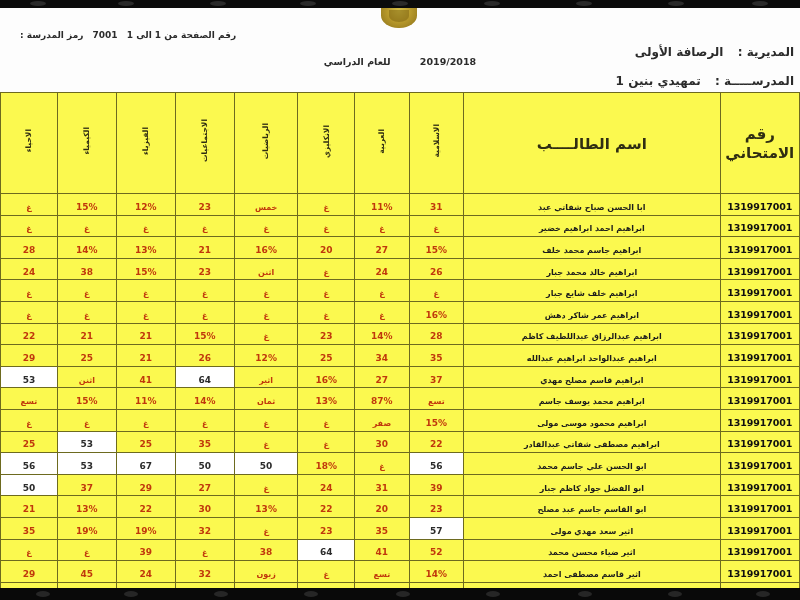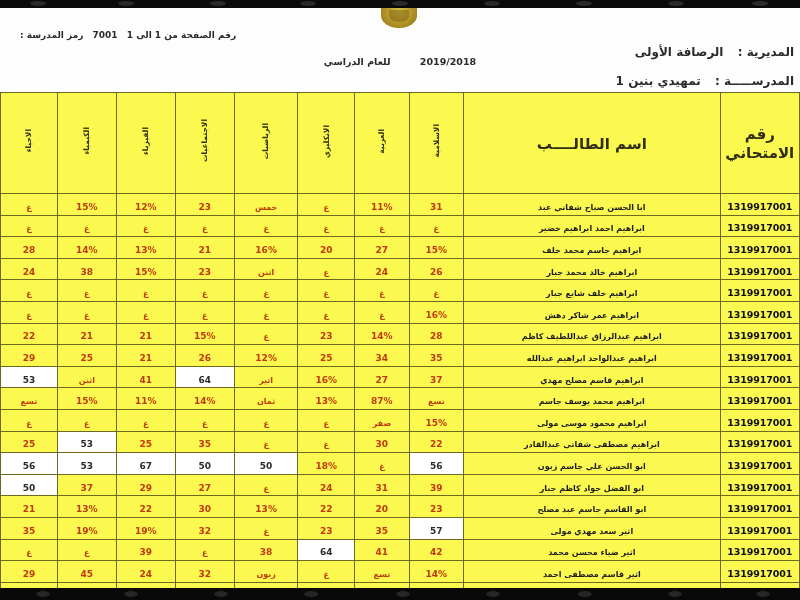--- a/index.html
+++ b/index.html
@@ -351,21 +351,21 @@
           <td><span class="mark">30</span></td>
           <td><span class="mark ar">غ</span></td>
           <td><span class="mark ar">غ</span></td>
           <td><span class="mark">35</span></td>
           <td><span class="mark">25</span></td>
           <td class="cell-pass"><span class="mark">53</span></td>
           <td><span class="mark">25</span></td>
         </tr>
         <tr>
           <td class="id-col"><span class="sid">1319917001</span></td>
-          <td class="name-col"><span class="sname">ابو الحسن علي جاسم زبون</span></td>
+          <td class="name-col"><span class="sname">ابو الحسن علي جاسم محمد</span></td>
           <td class="cell-pass"><span class="mark">56</span></td>
           <td><span class="mark ar">غ</span></td>
           <td><span class="mark">18%</span></td>
           <td class="cell-pass"><span class="mark">50</span></td>
           <td class="cell-pass"><span class="mark">50</span></td>
           <td class="cell-pass"><span class="mark">67</span></td>
           <td class="cell-pass"><span class="mark">53</span></td>
           <td class="cell-pass"><span class="mark">56</span></td>
         </tr>
         <tr>
@@ -400,21 +400,21 @@
           <td><span class="mark">23</span></td>
           <td><span class="mark ar">غ</span></td>
           <td><span class="mark">32</span></td>
           <td><span class="mark">19%</span></td>
           <td><span class="mark">19%</span></td>
           <td><span class="mark">35</span></td>
         </tr>
         <tr>
           <td class="id-col"><span class="sid">1319917001</span></td>
           <td class="name-col"><span class="sname">اثير ضياء محسن محمد</span></td>
-          <td><span class="mark">42</span></td>
+          <td><span class="mark">52</span></td>
           <td><span class="mark">41</span></td>
           <td class="cell-pass"><span class="mark">64</span></td>
           <td><span class="mark">38</span></td>
           <td><span class="mark ar">غ</span></td>
           <td><span class="mark">39</span></td>
           <td><span class="mark ar">غ</span></td>
           <td><span class="mark ar">غ</span></td>
         </tr>
         <tr>
           <td class="id-col"><span class="sid">1319917001</span></td>

